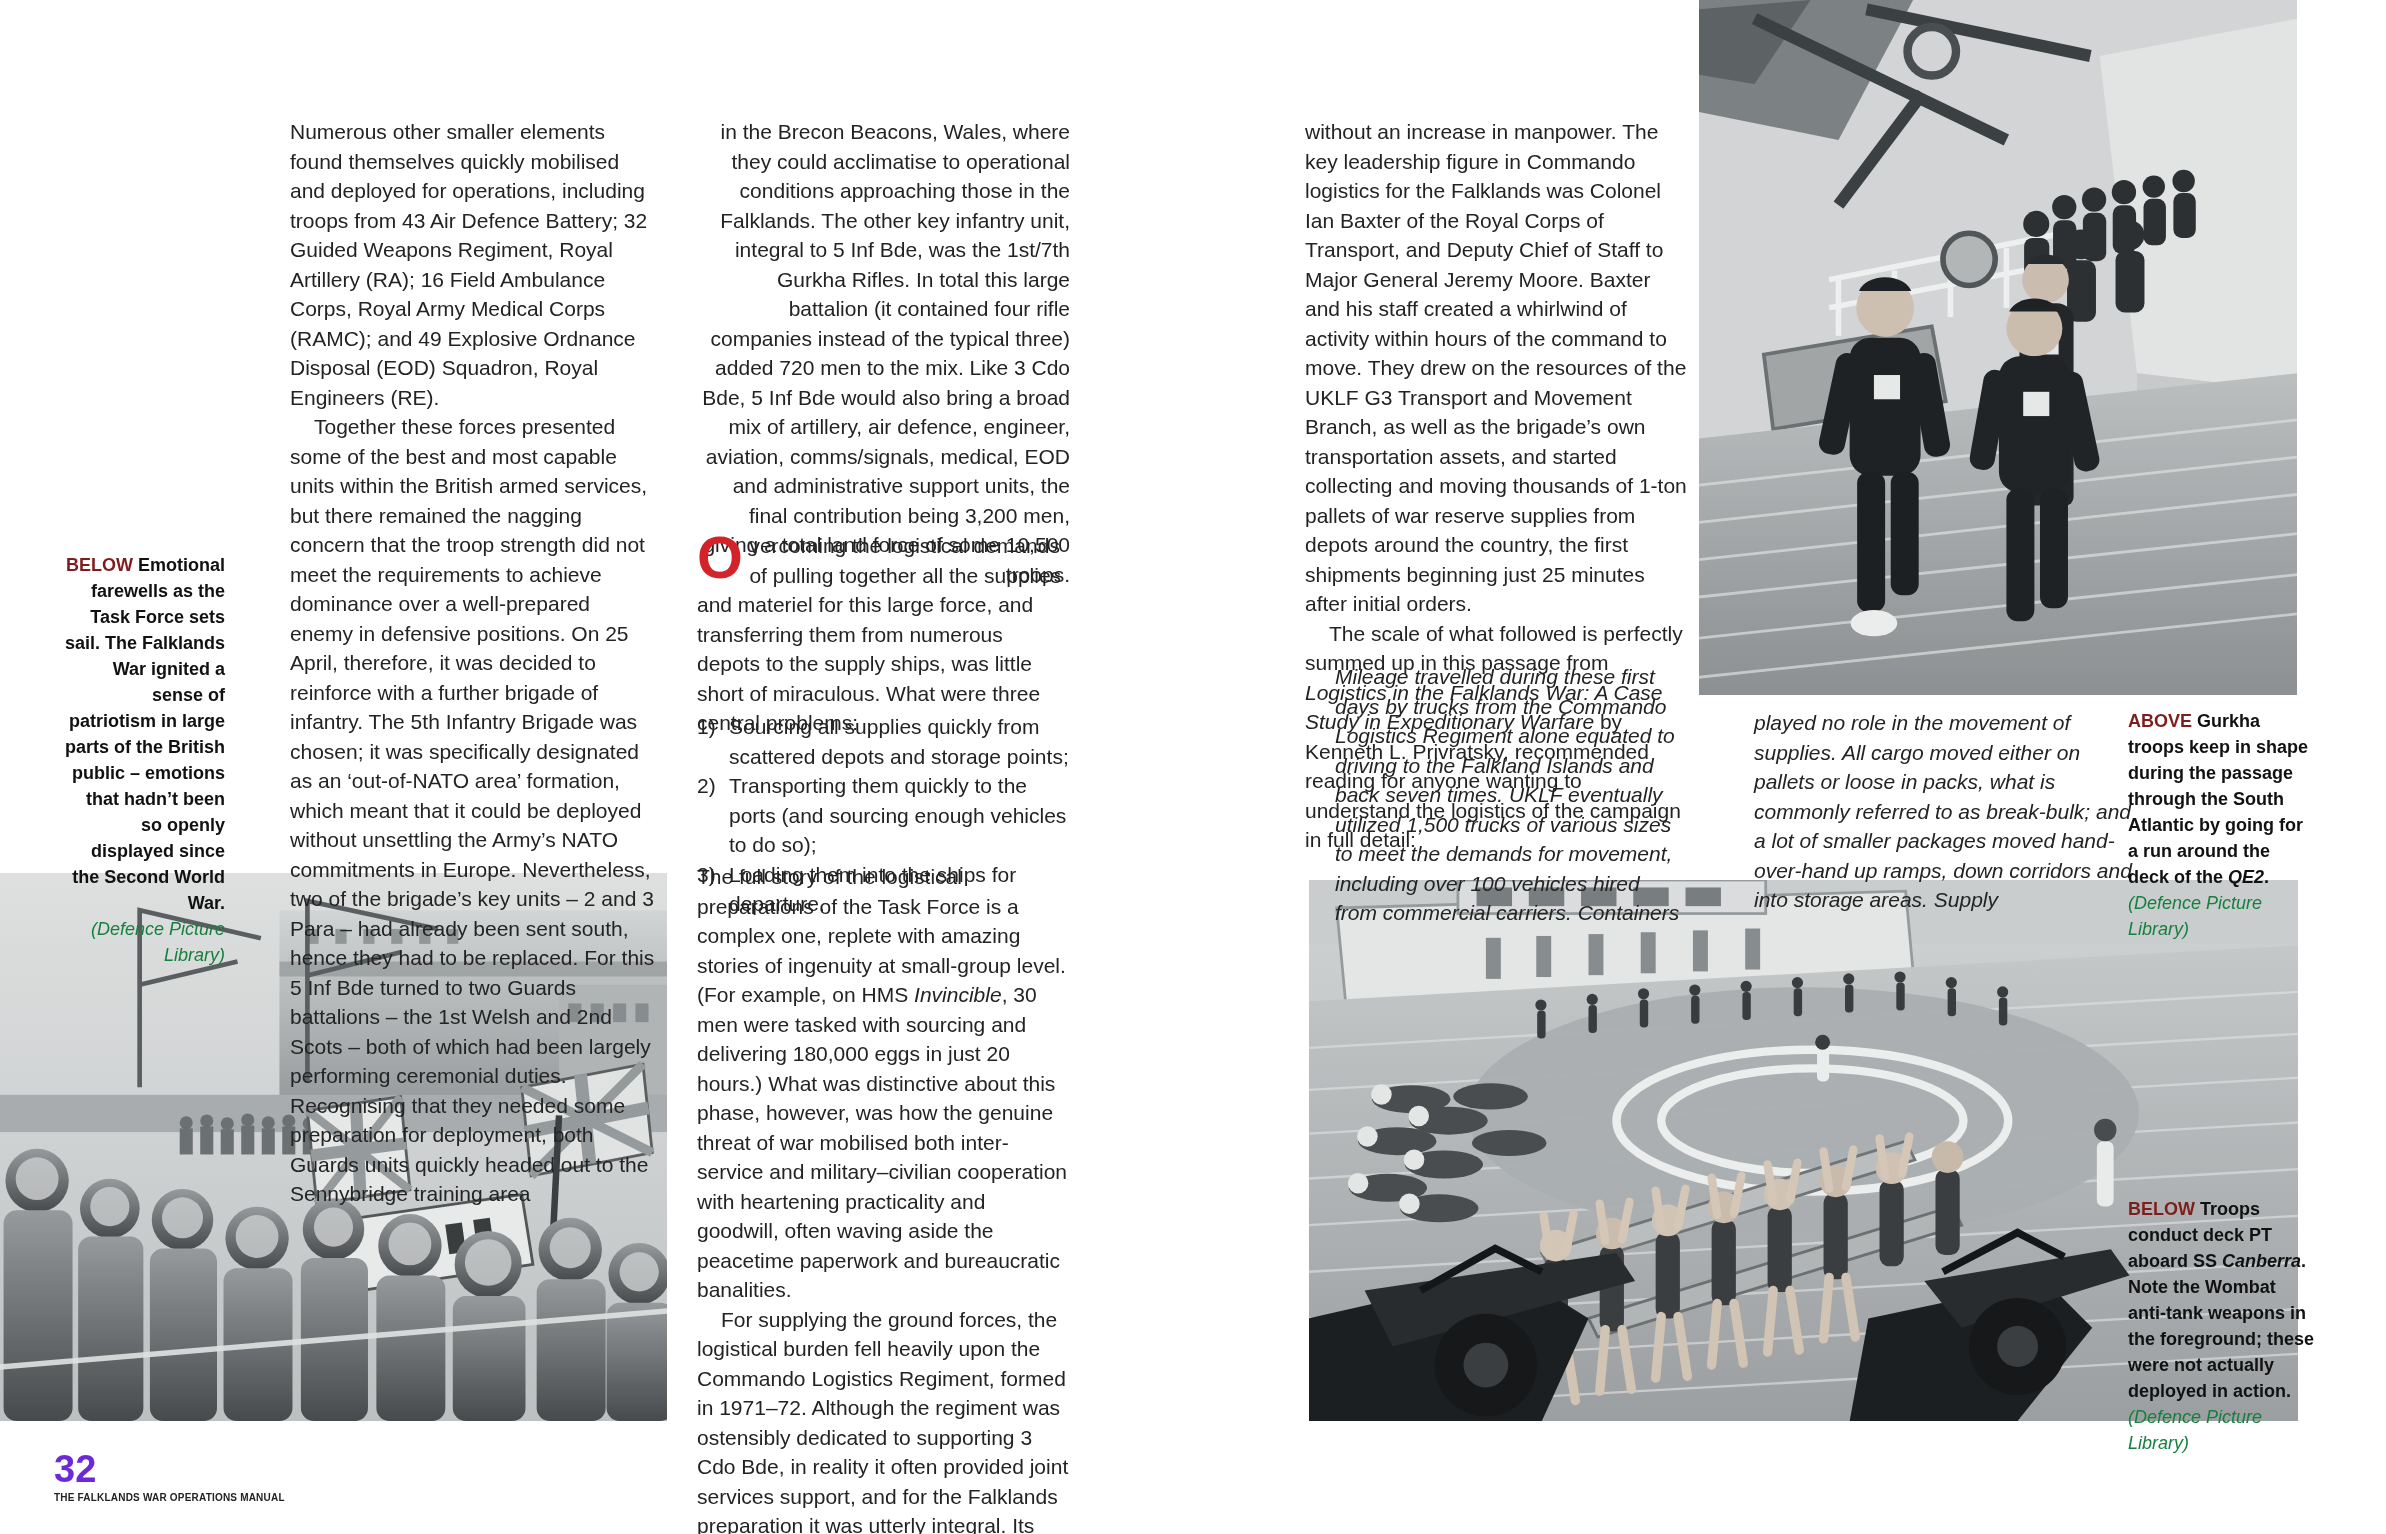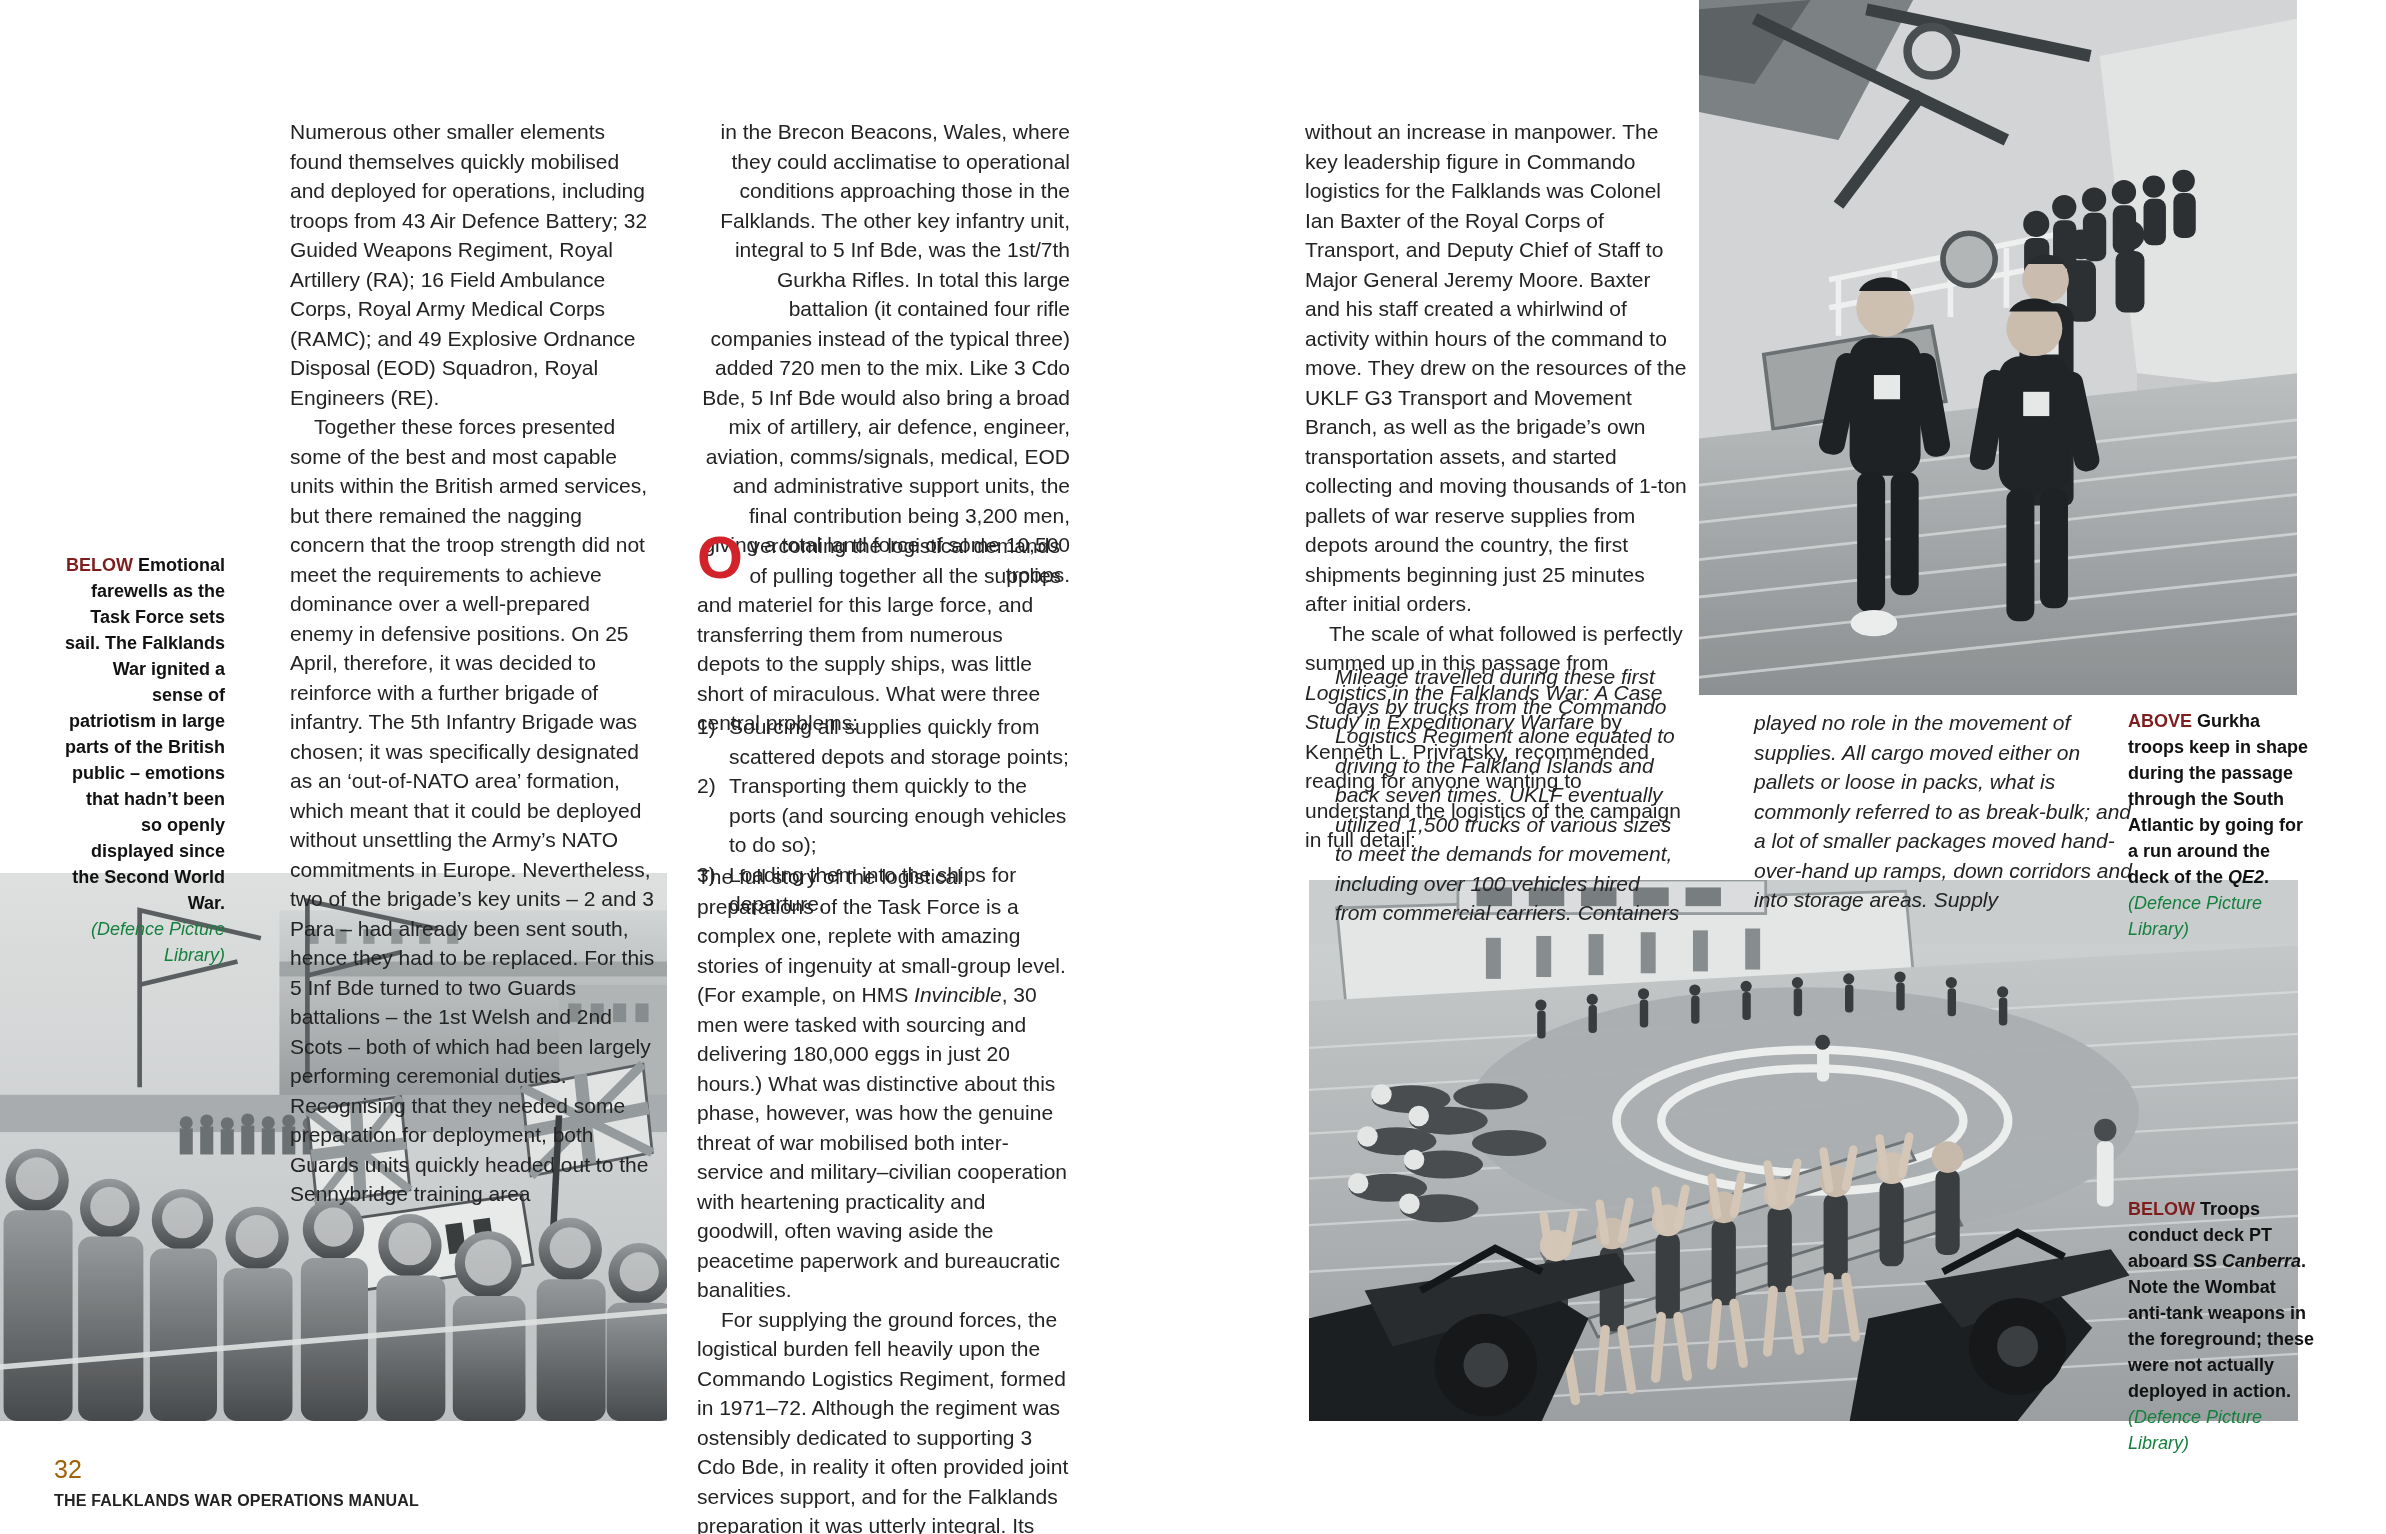--- a/index.html
+++ b/index.html
@@ -65,22 +65,22 @@
   
   .photo{position:absolute;overflow:hidden;background:#b9bcbd;}
   .photo svg{display:block;width:100%;height:100%;}
 
   #ph-farewell{left:0px;top:873px;width:667px;height:548px;}
   #ph-gurkha{left:1699px;top:0px;width:598px;height:695px;}
   #ph-deckpt{left:1309px;top:880px;width:989px;height:541px;}
 
   
   .folio{position:absolute;}
-  .folio .num{font-size:25px;font-weight:normal;color:#a16207;line-height:37px;}
-  .folio .ttl{font-size:16px;font-weight:bold;color:#232323;letter-spacing:0.2px;
+  .folio .num{font-size:38px;font-weight:bold;color:#6d28d9;line-height:37px;}
+  .folio .ttl{font-size:10px;font-weight:bold;color:#232323;letter-spacing:0.2px;
       margin-top:3.7px;}
   #folio-left{left:54px;top:1451px;text-align:left;}
   #folio-right{right:54px;top:1451px;text-align:right;}
 </style>
 </head>
 <body>
 
 <div class="spread">
 
   <div class="photo" id="ph-farewell">

